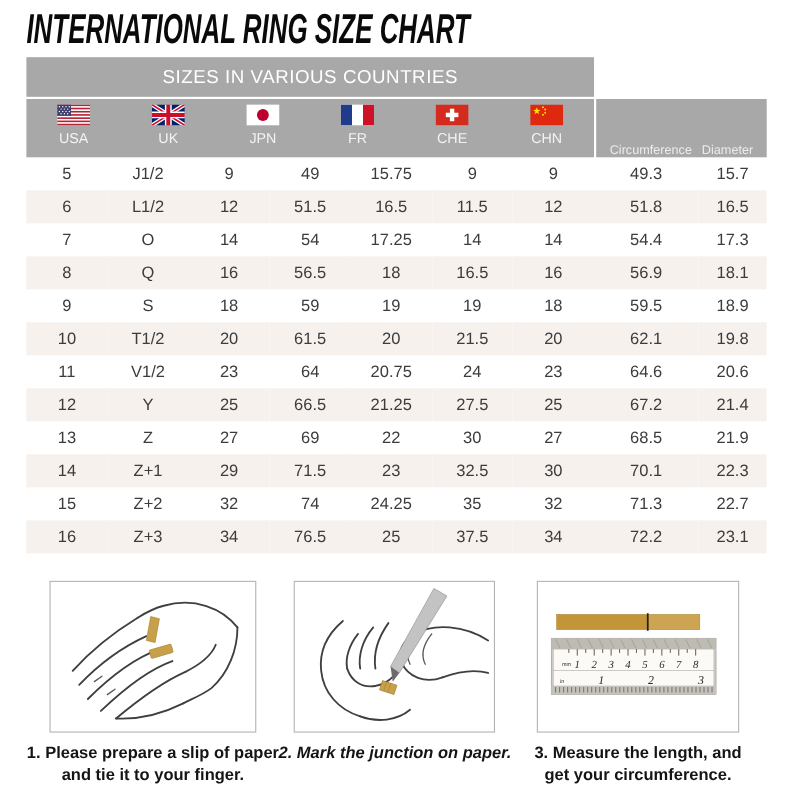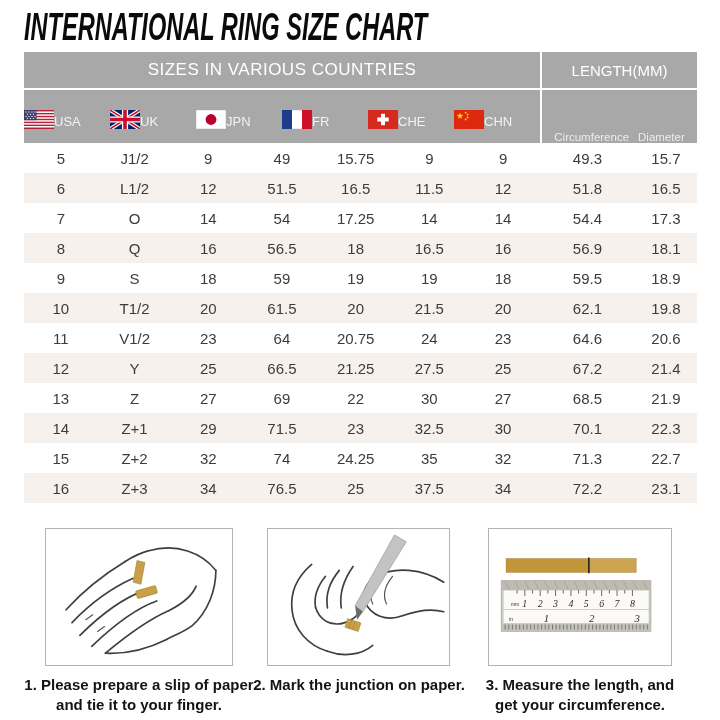--- a/index.html
+++ b/index.html
@@ -13,21 +13,21 @@
 
   .bands{position:absolute;left:24px;top:52px;width:673px;}
   .band1{display:flex;height:36px;margin-bottom:2px;text-align:right;}
   .band1 .sect{background:var(--header-band,#a8a8a8);color:#fff;
                display:flex;align-items:center;justify-content:center;}
   .band1 .left{width:516px;font-size:17px;letter-spacing:.5px;}
   .band1 .right{flex:1;margin-left:2px;font-size:15px;}
 
   .band2{display:flex;height:53px;}
   .band2 .left{width:516px;background:var(--header-band,#a8a8a8);display:flex;}
-  .country{flex:1;display:flex;flex-direction:row;align-items:center;padding-top:5px;}
+  .country{flex:1;display:flex;flex-direction:column;align-items:center;padding-top:5px;}
   .flag{width:30px;height:19px;display:block;}
   .clabel{color:#f2f2f2;font-size:13px;margin-top:4px;}
   .band2 .right{flex:1;margin-left:2px;background:var(--header-band,#a8a8a8);
                 display:flex;align-items:flex-end;justify-content:center;
                 gap:9px;color:#ececec;font-size:11.5px;}
 
   table.sizes{position:absolute;left:24px;top:143px;width:673px;
               border-collapse:collapse;font-size:15px;color:var(--table-text,#3c3c3c);}
   table.sizes td{height:30px;text-align:center;padding:0;}
   table.sizes tr.alt{background:var(--row-alt,#f7f1ed);}
@@ -35,35 +35,34 @@
   .instr-box{position:absolute;top:528px;height:138px;background:#fff;
              border:1px solid #b3b3b3;box-sizing:border-box;}
   #box1{left:45px;width:188px;}
   #box2{left:267px;width:183px;}
   #box3{left:488px;width:184px;}
   .instr-box svg{width:100%;height:100%;display:block;}
 
   .caption{position:absolute;top:675px;text-align:center;font-weight:700;
            font-size:15px;color:#141414;line-height:1.35;}
   #cap1{left:19px;width:240px;}
-  #cap2{left:239px;width:240px;}
+  #cap2{left:239px;width:240px;font-style:italic;}
   #cap3{left:460px;width:240px;}
 
   .ink{stroke:#3f3f3f;stroke-width:1.7;fill:none;stroke-linecap:round;}
   .ink2{stroke:#555;stroke-width:1.2;fill:none;stroke-linecap:round;}
 </style>
 </head>
 <body>
 
 <div class="title">INTERNATIONAL RING SIZE CHART</div>
 
 <div class="bands">
   <div class="band1">
     <div class="sect left">SIZES IN VARIOUS COUNTRIES</div>
-    <div class="sect right">LENGTH(MM)</div>
   </div>
   <div class="band2">
     <div class="left">
 
       <div class="country">
         <svg class="flag" viewBox="0 0 30 19">
           <rect width="30" height="19" fill="#fff"></rect>
           <g fill="#B22234">
             <rect y="0" width="30" height="1.46"></rect>
               <rect y="2.92" width="30" height="1.46"></rect>

